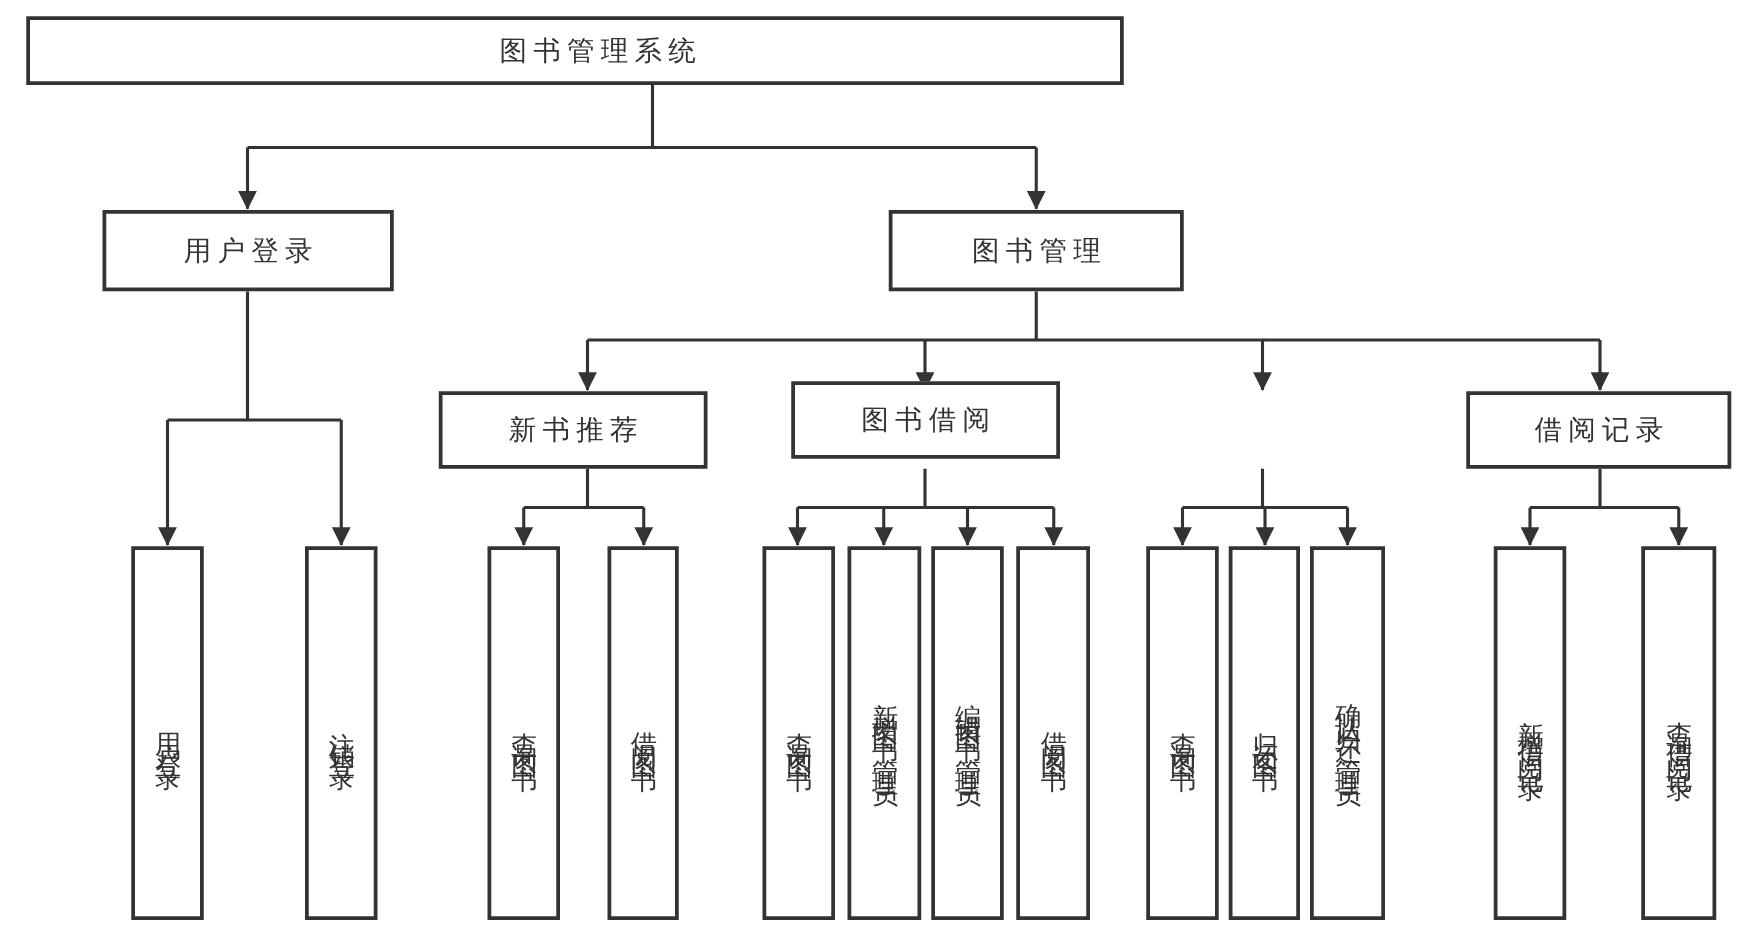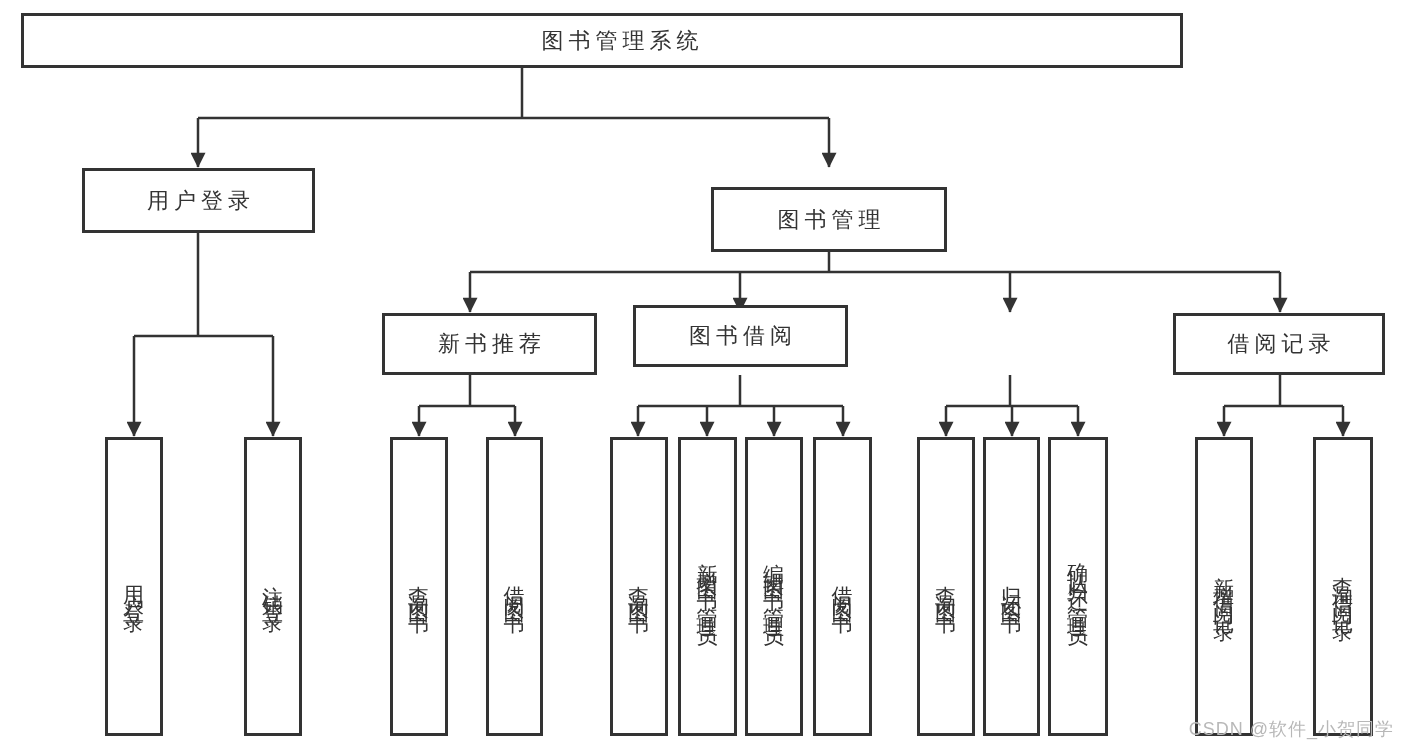--- a/index.html
+++ b/index.html
@@ -119,26 +119,26 @@
       <path d="M1078,406 V436" marker-end="url(#ah)"></path>
     </g>
 
     <g>
       <path d="M1280,375 V406 M1224,406 H1343"></path>
       <path d="M1224,406 V436" marker-end="url(#ah)"></path>
       <path d="M1343,406 V436" marker-end="url(#ah)"></path>
     </g>
   </svg>
 
-  <div class="node" style="left:21px; top:13px; width:1162px; height:55px;padding-left:36px;">图书管理系统</div>
+  <div class="node" style="left:21px; top:13px; width:878px; height:55px;padding-left:36px;">图书管理系统</div>
 
   <div class="node" style="left:82px; top:168px; width:233px; height:65px;">用户登录</div>
-  <div class="node" style="left:711px; top:168px; width:236px; height:65px;margin-top:19px;">图书管理</div>
+  <div class="node" style="left:711px; top:168px; width:236px; height:65px;">图书管理</div>
 
-  <div class="node" style="left:382px; top:313px; width:215px; height:62px;">新书推荐</div>
+  <div class="node" style="left:351px; top:313px; width:215px; height:62px;">新书推荐</div>
   <div class="node" style="left:633px; top:305px; width:215px; height:62px;">图书借阅</div>
   <div class="node" style="left:1173px; top:313px; width:212px; height:62px;">借阅记录</div>
 
   <div class="leaf" style="left:105px; width:58px;">
     <span>用户登录</span>
   </div>
   <div class="leaf" style="left:244px; width:58px;">
     <span>注销登录</span>
   </div>
 
@@ -172,15 +172,14 @@
     <span>确认归还（管理员）</span>
   </div>
 
   <div class="leaf" style="left:1195px; width:58px;">
     <span>新增借阅记录</span>
   </div>
   <div class="leaf" style="left:1313px; width:60px;">
     <span>查询借阅记录</span>
   </div>
 
-  <div class="watermark">CSDN @软件_小贺同学</div>
 
 </div>
 
 </body></html>

